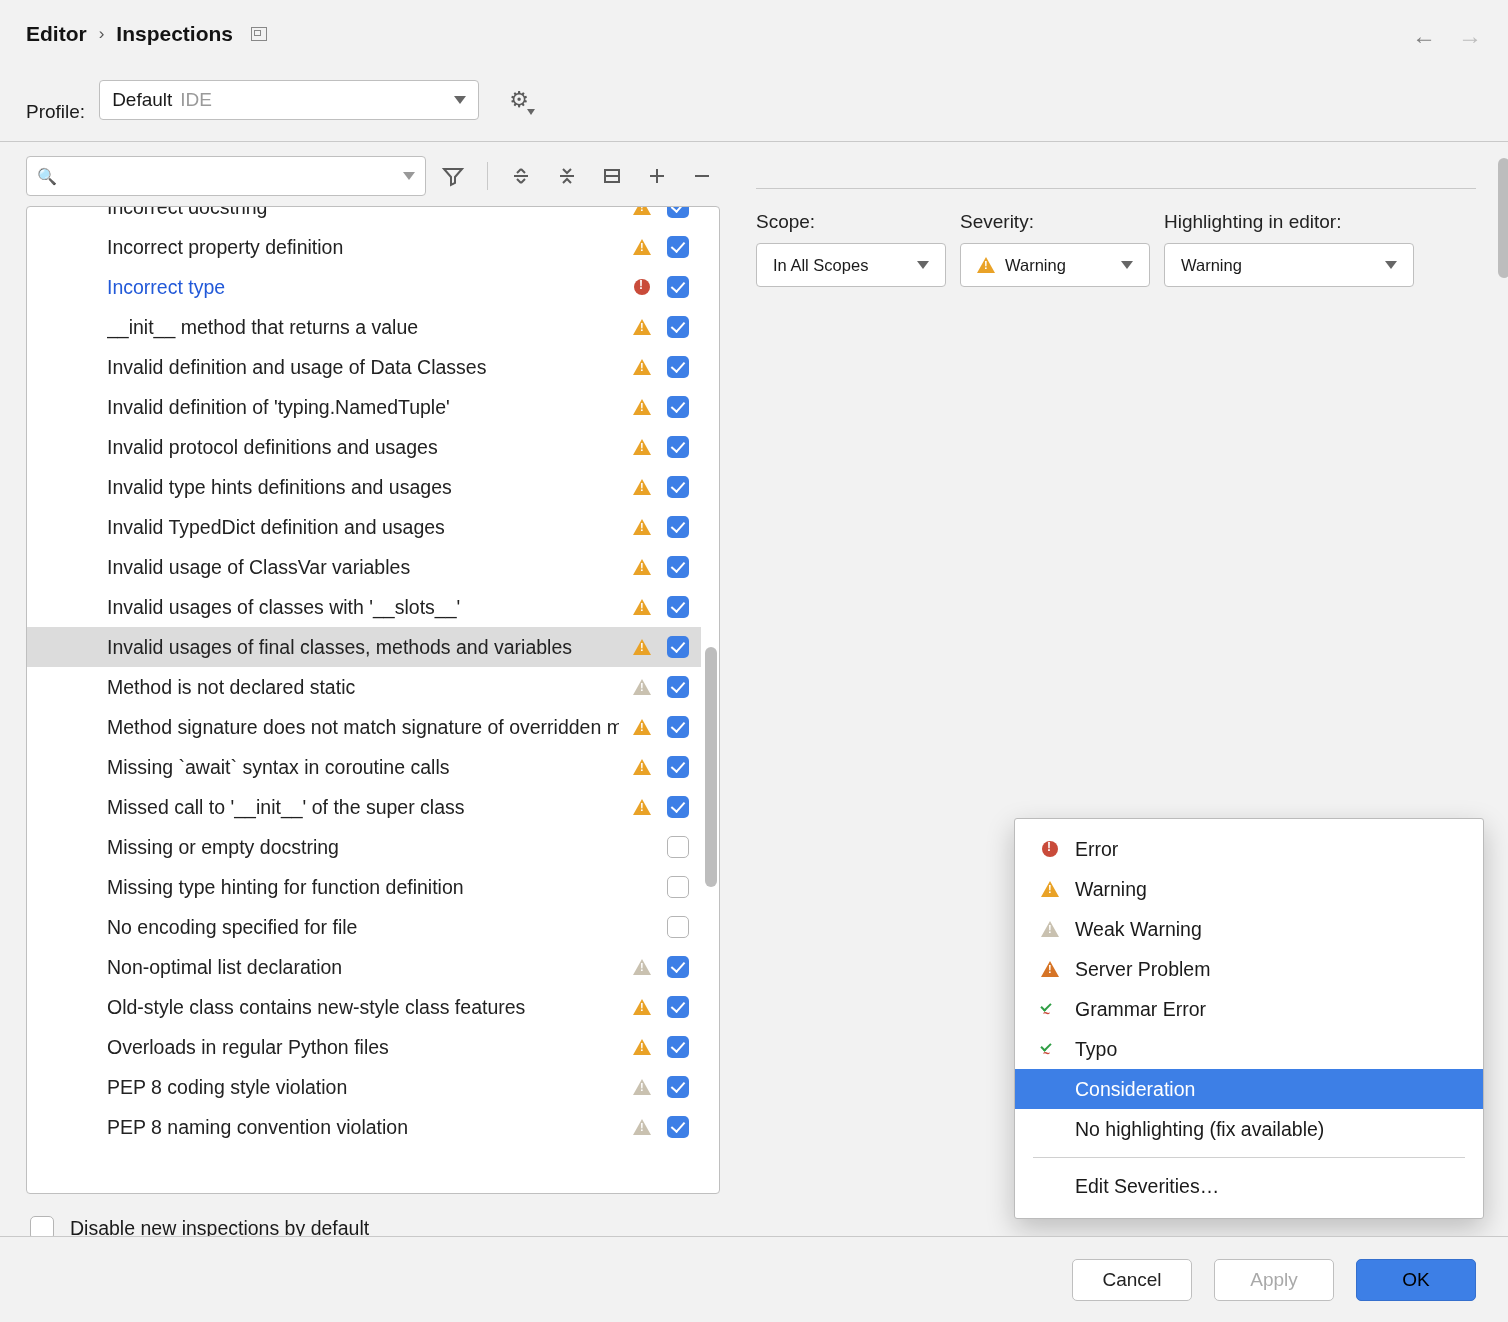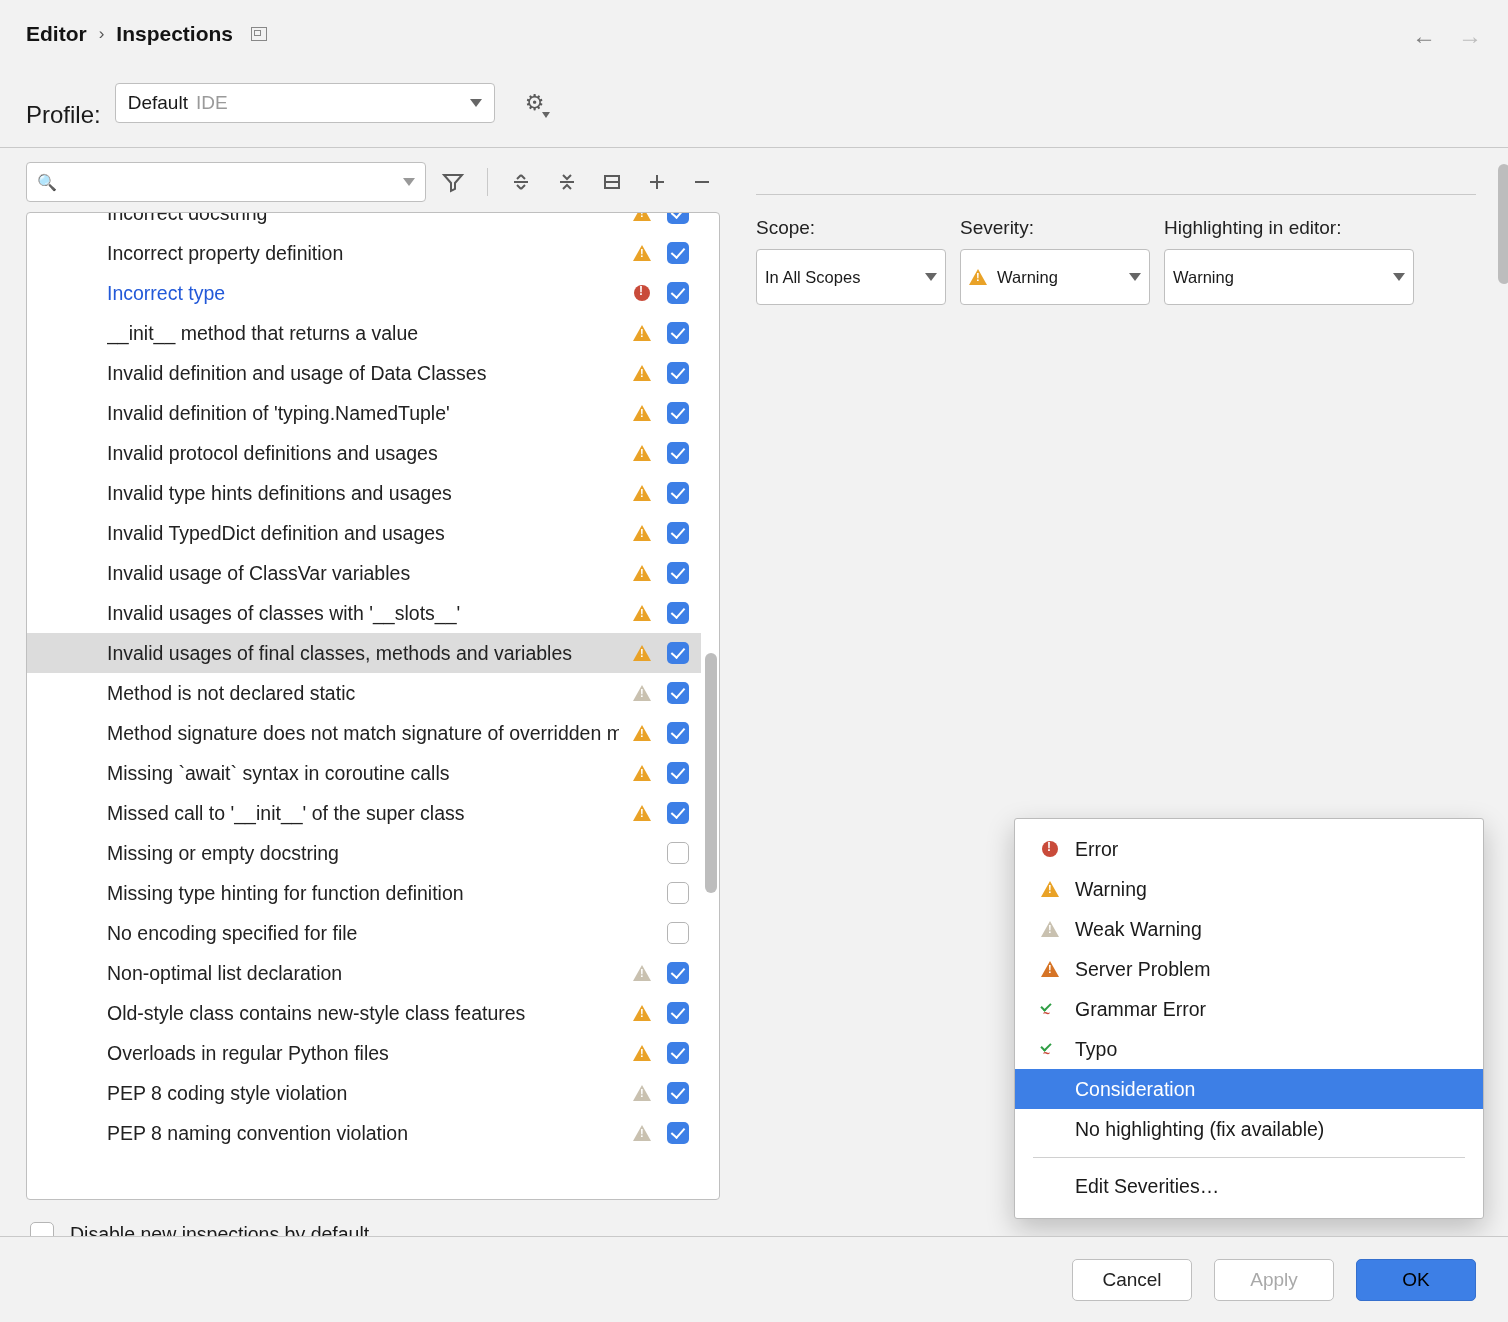--- a/index.html
+++ b/index.html
@@ -25,21 +25,21 @@
     width:16px; height:14px; border:1.5px solid #888; display:inline-block; margin-left:6px; position:relative;
   }
   .breadcrumb .win-icon::before{content:"";position:absolute;left:2px;top:2px;width:5px;height:4px;border:1px solid #888;}
   .nav-arrows { position:absolute; top:22px; right:26px; display:flex; gap:22px;}
   .nav-arrows .arrow { font-size:24px; font-weight:700; }
   .nav-arrows .back { color:#808080; }
   .nav-arrows .fwd  { color:#bdbdbd; }
 
   
   .profile-row { display:flex; align-items:center; gap:14px; padding:6px 26px 18px 26px;}
-  .profile-label { font-size:24px; color:#1a1a1a;margin-top:25px; }
+  .profile-label { font-size:19px; color:#1a1a1a;margin-top:25px; }
   .profile-select {
     display:flex; align-items:center; gap:8px;
     border:1px solid #bfbfbf; border-radius:4px; background:#fff;
     padding:6px 12px; min-width:380px; height:40px; justify-content:space-between;
   }
   .profile-select .left { display:flex; gap:8px; align-items:center;}
   .profile-select .name { font-size:19px; }
   .profile-select .ide  { color:#9a9a9a; font-size:19px;}
   .caret-down {
     width:0;height:0;border-left:6px solid transparent;border-right:6px solid transparent;border-top:8px solid #666;display:inline-block;
@@ -110,21 +110,21 @@
   .doc-block .desc { margin-bottom:28px; color:#222;}
   .doc-block .ex-label { font-weight:700; margin-bottom:24px; display:block;}
   .code { font-family: "SFMono-Regular", Menlo, Consolas, monospace; font-size:19px; white-space:pre; color:#222;}
   .right-hr { height:1px; background:#c9c9c9; margin-top:46px; }
 
   .sev-row { display:flex; gap:14px; margin-top:22px; align-items:flex-start;}
   .sev-col { display:flex; flex-direction:column; gap:10px;}
   .sev-col .lbl { font-size:19px; color:#222;}
   .dropdown {
     border:1px solid #bfbfbf; border-radius:4px; background:#fff;
-    height:56px; display:flex; align-items:center; gap:10px; padding:0 8px;
+    height:44px; display:flex; align-items:center; gap:10px; padding:0 16px;
   }
   .dropdown .caret-down{margin-left:auto;}
   .dd-scope{width:190px;} .dd-sev{width:190px;} .dd-hl{width:250px;}
   .dd-sev .pre-icon{display:inline-flex;}
 
   
   .popup {
     position:absolute; left:1014px; top:818px;
     width:470px; background:#fff; border:1px solid #bbb; border-radius:3px;
     box-shadow:0 10px 28px rgba(0,0,0,.22);

